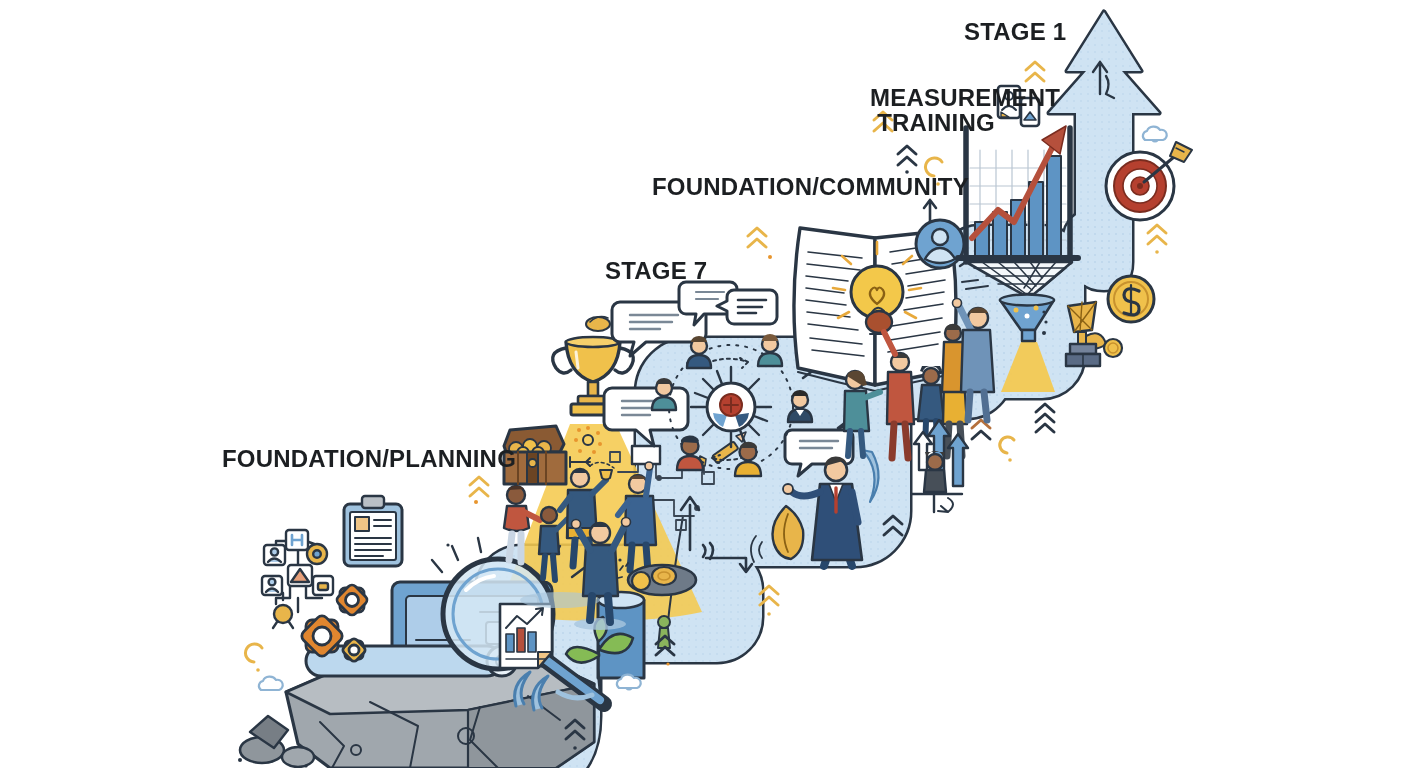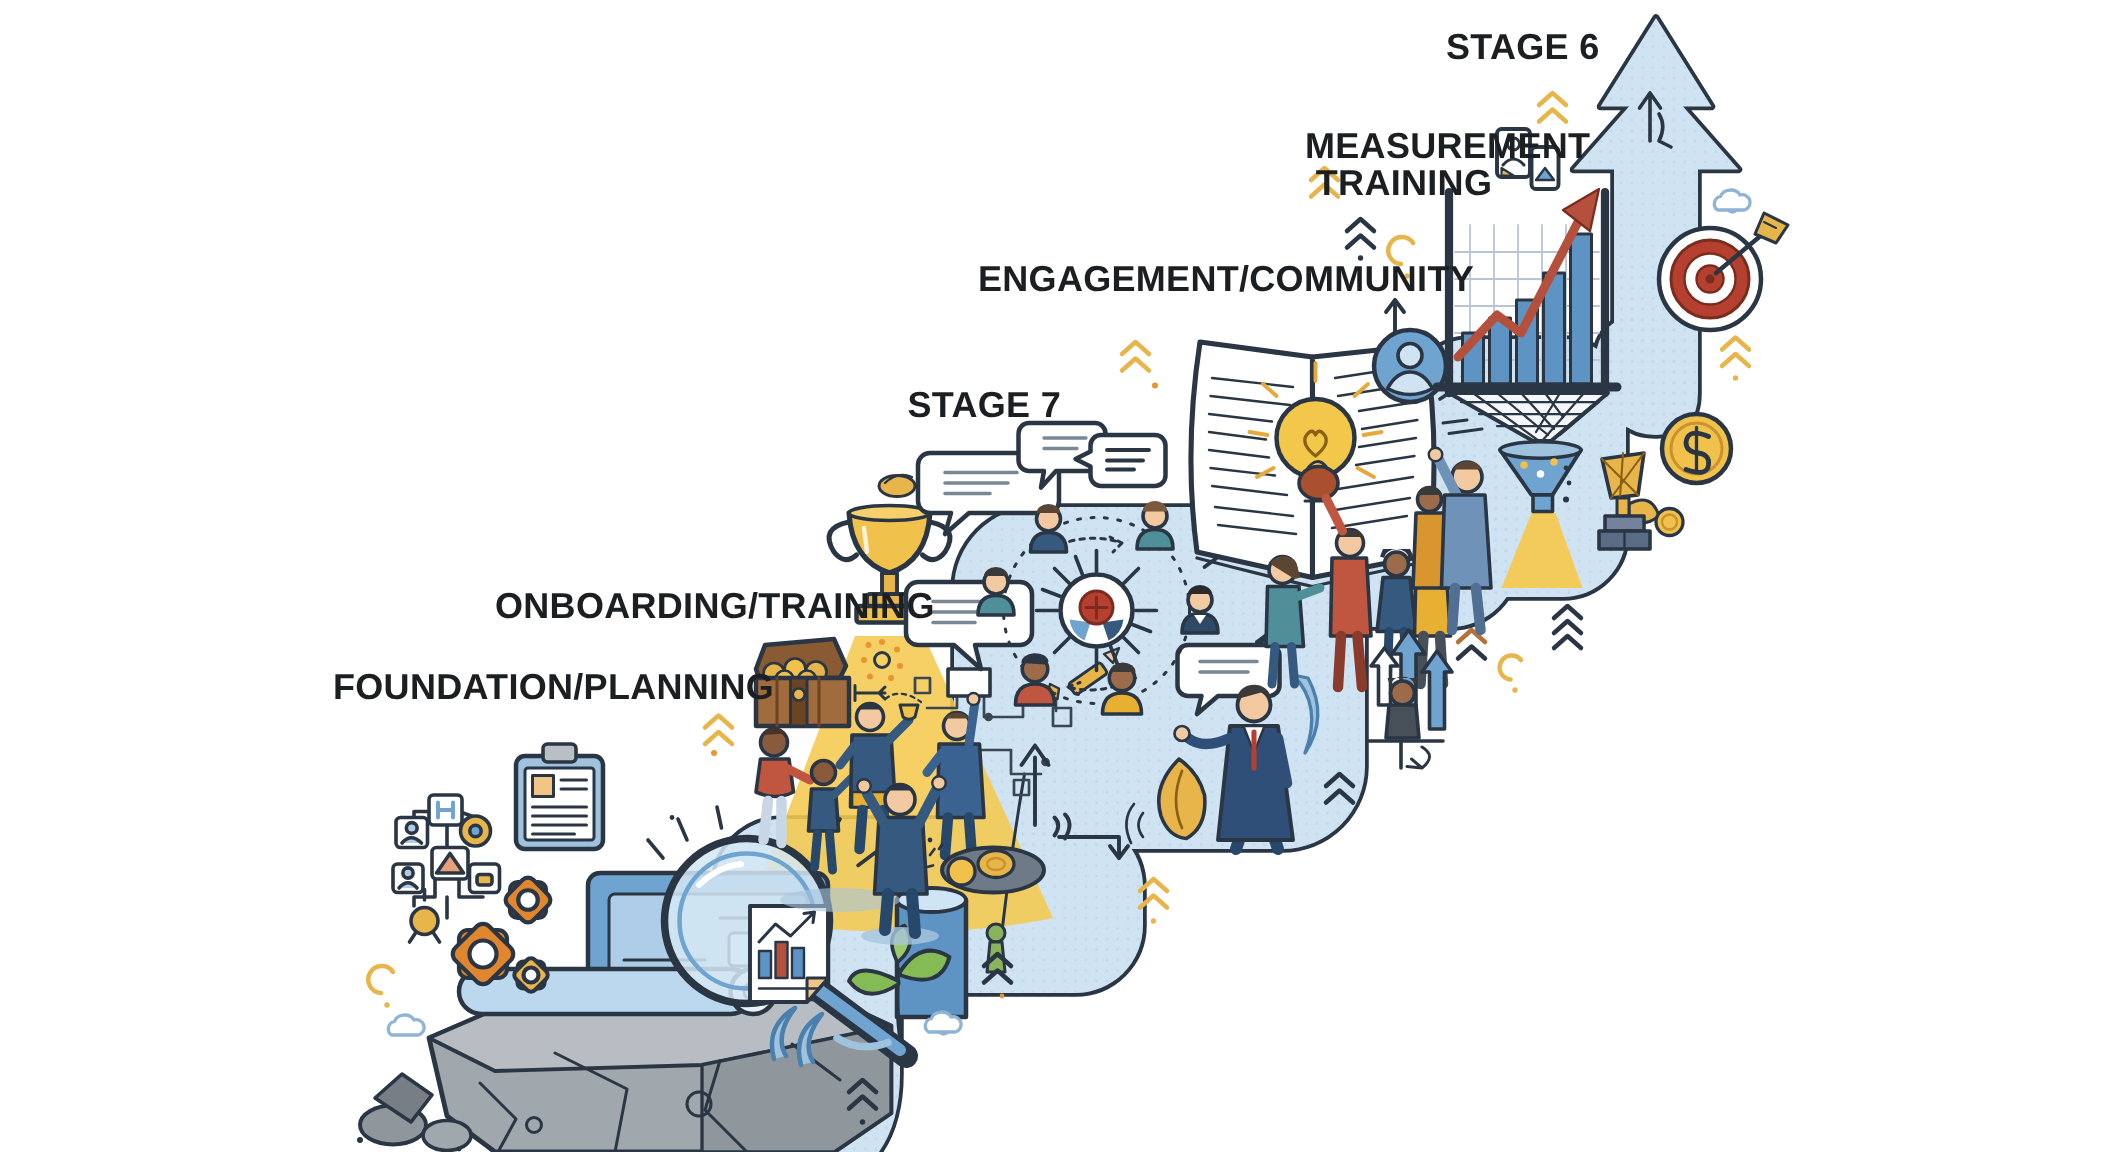--- a/index.html
+++ b/index.html
@@ -617,21 +617,20 @@
         <circle cx="770" cy="257" r="2"></circle>
         <circle cx="668" cy="664" r="1.6"></circle>
     <circle cx="240" cy="760" r="2" fill="#2a3644"></circle>
         <circle cx="306" cy="766" r="1.6" fill="#2a3644"></circle>
     <circle cx="448" cy="545" r="1.6" fill="#2a3644"></circle>
         <circle cx="620" cy="560" r="1.6" fill="#2a3644"></circle>
   </g>
 </svg>
 
   <div class="stage-label" id="lbl-foundation" style="left:222px;top:445px;">FOUNDATION/PLANNING</div>
-  <div class="stage-label" id="lbl-onboarding" style="left:330px;top:391px;">ONBOARDING/TRAINING</div>
   <div class="stage-label" id="lbl-stage4" style="left:605px;top:257px;">STAGE 7</div>
-  <div class="stage-label" id="lbl-engagement" style="left:652px;top:173px;">ENGAGEMENT/COMMUNITY</div>
+  <div class="stage-label" id="lbl-engagement" style="left:652px;top:173px;">FOUNDATION/COMMUNITY</div>
   <div class="stage-label" id="lbl-measure" style="left:822px;top:85px;">
     <span class="l2">MEASUREMENT</span>
     <span class="l2">TRAINING</span>
   </div>
-  <div class="stage-label" id="lbl-stage6" style="left:964px;top:18px;">STAGE 6</div>
+  <div class="stage-label" id="lbl-stage6" style="left:964px;top:18px;">STAGE 1</div>
 </div>
 
 </body></html>

